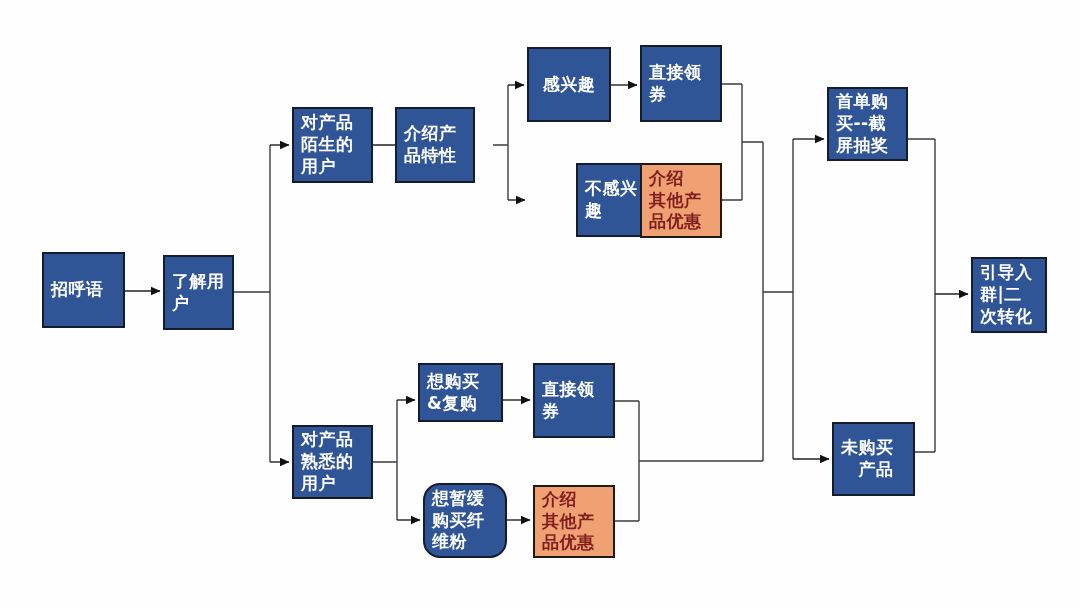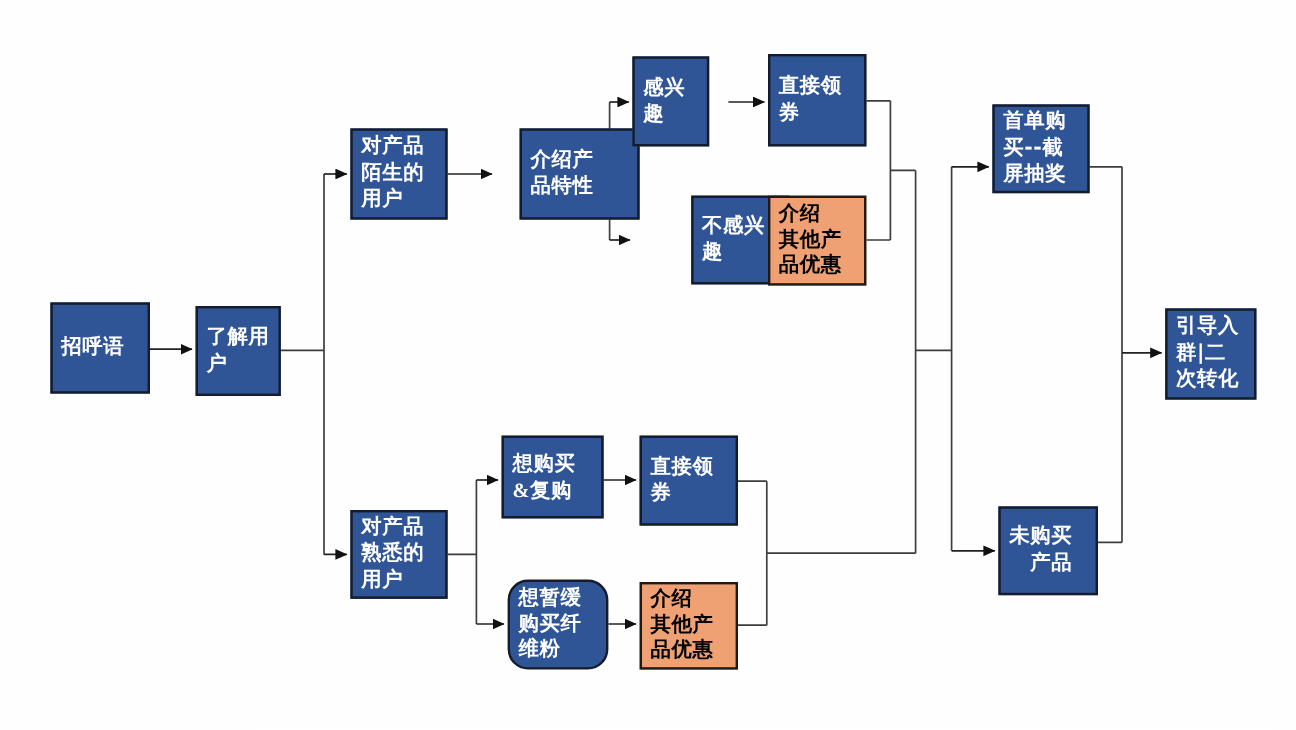--- a/index.html
+++ b/index.html
@@ -36,36 +36,36 @@
     white-space: pre-line;
     text-align: left;
   }
   .node.blue {
     background: #2f5597;
     border: 2px solid #151c2c;
   }
   .node.orange {
     background: #f0a173;
     border: 2px solid #1f1a14;
-    color: #000000;
+    color: #7f1d1d;
   }
   
   #n-greeting       { left: 42px;  top: 252px; width: 83px; height: 76px; text-align: right; }
   #n-know-user      { left: 163px; top: 255px; width: 71px; height: 75px; }
   #n-unfamiliar     { left: 292px; top: 107px; width: 81px; height: 76px; }
-  #n-intro-features { left: 433px; top: 107px; width: 100px; height: 76px; }
-  #n-interested     { left: 527px; top: 47px;  width: 64px; height: 75px; }
+  #n-intro-features { left: 395px; top: 107px; width: 80px; height: 76px; }
+  #n-interested     { left: 527px; top: 47px;  width: 84px; height: 75px; justify-content: center; }
   #n-coupon-top     { left: 640px; top: 45px;  width: 82px; height: 77px; }
   #n-not-interested { left: 528px; top: 163px; width: 82px; height: 74px; margin-left: 48px; }
   #n-offers-top     { left: 640px; top: 163px; width: 82px; height: 75px; }
   #n-first-order    { left: 827px; top: 87px; width: 81px; height: 74px; }
   #n-not-purchased  { left: 832px; top: 422px; width: 83px; height: 74px; text-align: right; }
   #n-guide-group    { left: 971px; top: 257px; width: 76px; height: 76px; }
   #n-familiar       { left: 292px; top: 425px; width: 81px; height: 74px; }
-  #n-want-buy       { left: 418px; top: 363px; width: 85px; height: 69px; font-family: Liberation Serif, serif; }
+  #n-want-buy       { left: 418px; top: 363px; width: 85px; height: 59px; }
   #n-coupon-bottom  { left: 533px; top: 363px; width: 82px; height: 75px; }
   #n-postpone       { left: 423px; top: 483px; width: 84px; height: 75px; border-radius: 17px; }
   #n-offers-bottom  { left: 533px; top: 485px; width: 82px; height: 73px; }
 
   .trunk {
     fill: none;
     stroke: #3d3d3d;
     stroke-width: 1.4;
   }
   .arrow-line {

